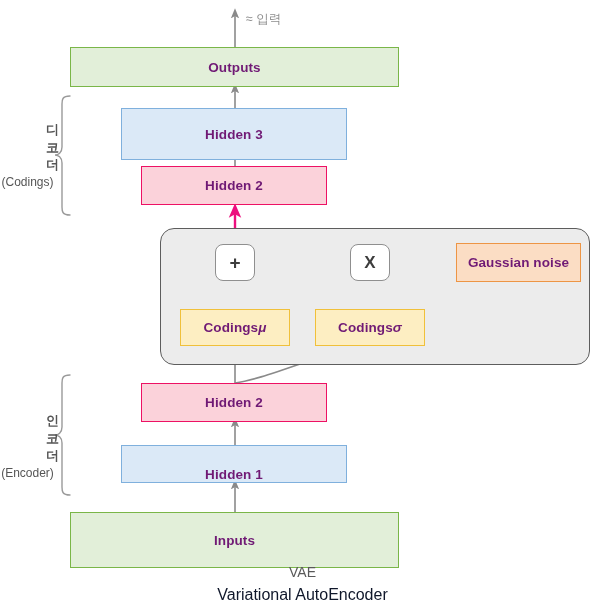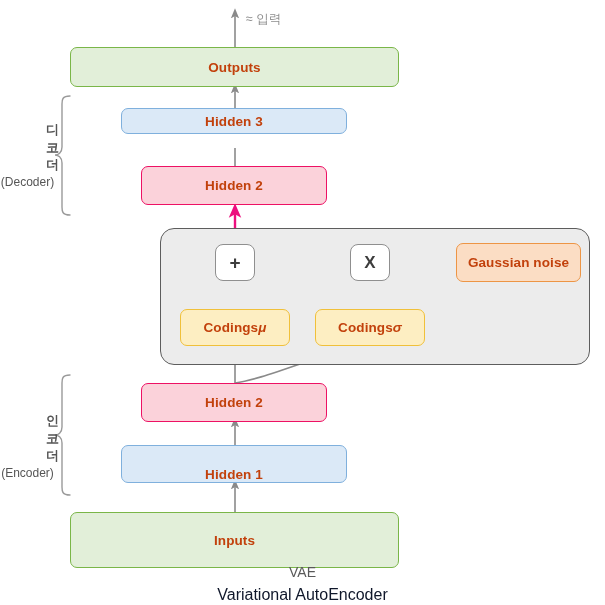--- a/index.html
+++ b/index.html
@@ -18,29 +18,29 @@
   #svg-layer {
     position: absolute;
     left: 0;
     top: 0;
     width: 605px;
     height: 605px;
   }
   .node {
     position: absolute;
     box-sizing: border-box;
-    border-radius: 7px;
+    border-radius: 0;
     border-width: 1.6px;
     border-style: solid;
     display: flex;
     align-items: center;
     justify-content: center;
     font-weight: bold;
     font-size: 13.5px;
-    color: #c2410c;
+    color: #701a75;
     letter-spacing: .1px;
     z-index: 3;
   }
   .node.green  { background:#e2efd9; border-color:#7ab648; }
   .node.blue   { background:#dbe9f7; border-color:#7fb0dd; }
   .node.pink   { background:#fbd2da; border-color:#ed1164; }
   .node.yellow { background:#fdeec2; border-color:#f0c03a; }
   .node.orange { background:#fbddc4; border-color:#ed9545; }
   .op-box {
     position: absolute;
@@ -155,21 +155,21 @@
                C58,435 62,437 62,443 L62,487 C62,491 62,495 70,495"></path>
     </g>
   </svg>
 
   <div class="top-note" style="left:246px; top:11px;">≈ 입력</div>
 
   <div class="node green" style="left:70px; top:47px; width:329px; height:40px;">
     <span>Outputs</span>
   </div>
 
-  <div class="node blue" style="left:121px; top:108px; width:226px; height:26px;">
+  <div class="node blue" style="left:121px; top:108px; width:226px; height:52px;">
     <span>Hidden 3</span>
   </div>
 
   <div class="node pink" style="left:141px; top:166px; width:186px; height:39px;">
     <span>Hidden 2</span>
   </div>
 
   <div class="panel" style="left:160px; top:228px; width:430px; height:137px;"></div>
 
   <div class="op-box" style="left:215px; top:244px; width:40px; height:37px;">
@@ -201,21 +201,21 @@
   <div class="node blue" style="left:121px; top:445px; width:226px; height:38px;align-items:flex-end;">
     <span>Hidden 1</span>
   </div>
 
   <div class="node green" style="left:70px; top:512px; width:329px; height:56px;">
     <span>Inputs</span>
   </div>
 
   <div class="brkt-label" style="left:0px; top:121px; width:55px;">
     <span class="ko">디코더</span>
-    <span class="en">(Decoder)</span>
+    <span class="en">(Codings)</span>
   </div>
 
   <div class="brkt-label" style="left:0px; top:412px; width:55px;">
     <span class="ko">인코더</span>
     <span class="en">(Encoder)</span>
   </div>
 
   <div class="caption" style="top:562px;">
     <span class="abbr">VAE</span>
     <span class="full">Variational  AutoEncoder</span>

